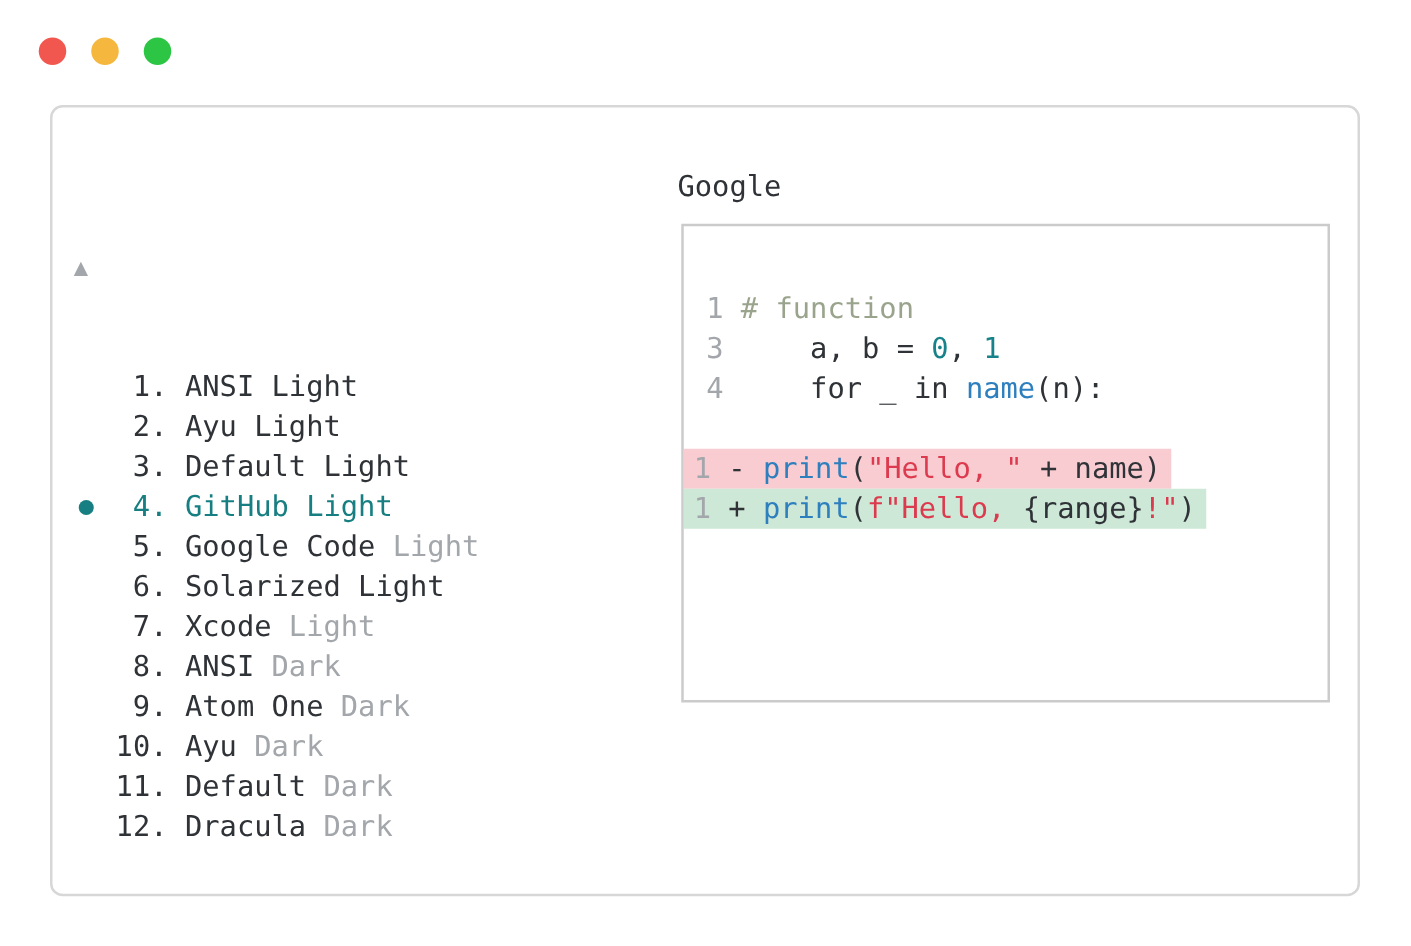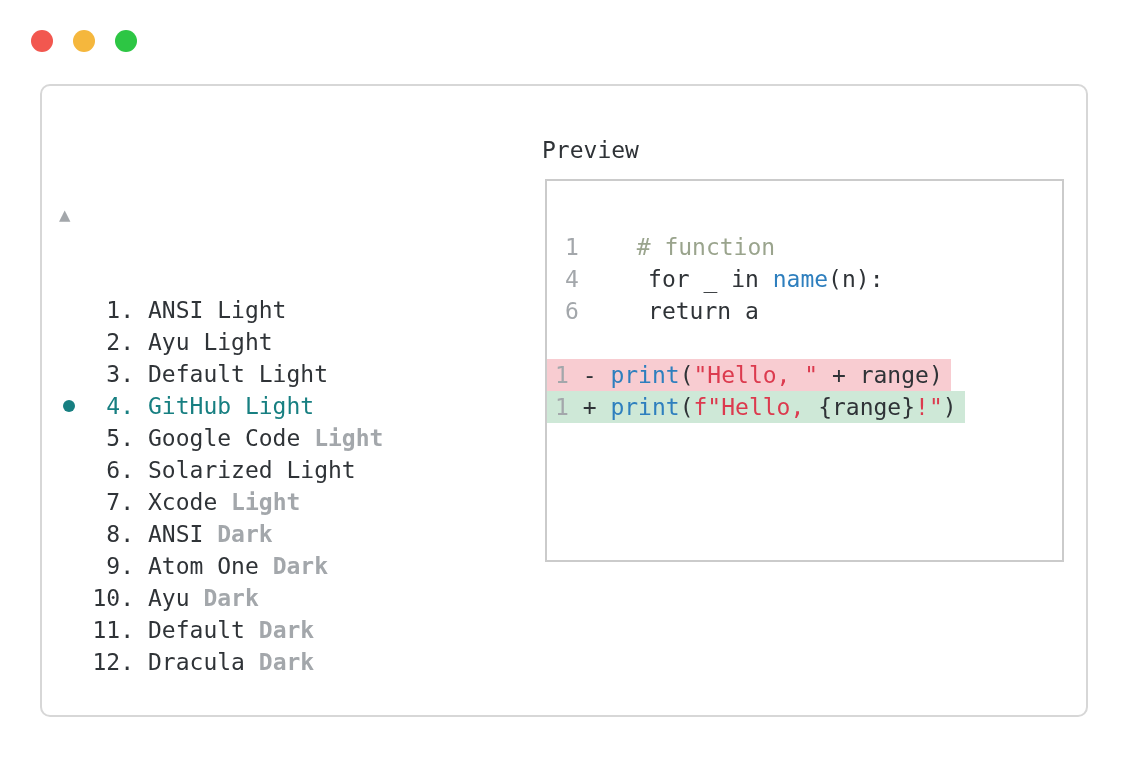--- a/index.html
+++ b/index.html
@@ -32,36 +32,36 @@
   .header .prompt{color:var(--text-dark);}
   .header .title{margin-left:1ch;}
   .arrow{font-size:19px;line-height:32px;}
   .arrow.up{color:var(--text-muted);margin-left:-4px;}
 
   .list-row{height:32px;display:flex;align-items:center;cursor:default;}
   .marker{width:29px;display:flex;align-items:center;}
   .bullet{width:12px;height:12px;border-radius:50%;background:var(--accent-teal);}
   .num{width:42px;text-align:right;display:inline-block;}
   .label{margin-left:14px;}
-  .suffix{color:var(--text-muted);font-weight:bold;}
+  .suffix{color:var(--text-muted);}
   .list-row.sel .num,.list-row.sel .label{color:var(--accent-teal);}
 
   
   .right-pane{position:absolute;left:500px;top:48px;}
   .preview-title{font-size:23px;line-height:32px;height:32px;}
   .code-box{margin-left:3px;margin-top:13px;width:519px;height:383px;
             border:2px solid var(--box-border);background:#fff;
             padding-top:50px;font-size:23px;line-height:32px;overflow:hidden;}
   .code-line{height:32px;white-space:pre;padding-left:18px;}
   .code-line .ln{display:inline-block;width:1ch;text-align:right;margin-right:1ch;color:var(--text-muted);}
   .code-line.removed,.code-line.added{width:fit-content;padding-left:8px;padding-right:8px;}
   .code-line.removed{background:var(--diff-removed-bg);}
   .code-line.added{background:var(--diff-added-bg);}
   .tk-plain{color:var(--text-dark);}
-  .tk-comment{color:var(--syntax-comment);margin-left:44px;}
+  .tk-comment{color:var(--syntax-comment);}
   .tk-function{color:var(--syntax-function);}
   .tk-string{color:var(--syntax-string);}
   .tk-builtin{color:var(--syntax-builtin);}
   .tk-number{color:var(--syntax-number);}
 </style>
 </head>
 <body>
 
 <div class="stage">
 
@@ -75,25 +75,25 @@
 
     <div class="left-pane">
       <div class="row arrow up">▲</div>
       <div id="theme-list"><div class="list-row"><span class="marker"></span><span class="num">1.</span><span class="label">ANSI Light</span></div><div class="list-row"><span class="marker"></span><span class="num">2.</span><span class="label">Ayu Light</span></div><div class="list-row"><span class="marker"></span><span class="num">3.</span><span class="label">Default Light</span></div><div class="list-row sel"><span class="marker"><span class="bullet"></span></span><span class="num">4.</span><span class="label">GitHub Light</span></div><div class="list-row"><span class="marker"></span><span class="num">5.</span><span class="label">Google Code</span><span class="suffix"> Light</span></div><div class="list-row"><span class="marker"></span><span class="num">6.</span><span class="label">Solarized Light</span></div><div class="list-row"><span class="marker"></span><span class="num">7.</span><span class="label">Xcode</span><span class="suffix"> Light</span></div><div class="list-row"><span class="marker"></span><span class="num">8.</span><span class="label">ANSI</span><span class="suffix"> Dark</span></div><div class="list-row"><span class="marker"></span><span class="num">9.</span><span class="label">Atom One</span><span class="suffix"> Dark</span></div><div class="list-row"><span class="marker"></span><span class="num">10.</span><span class="label">Ayu</span><span class="suffix"> Dark</span></div><div class="list-row"><span class="marker"></span><span class="num">11.</span><span class="label">Default</span><span class="suffix"> Dark</span></div><div class="list-row"><span class="marker"></span><span class="num">12.</span><span class="label">Dracula</span><span class="suffix"> Dark</span></div></div>
       
       
       
     </div>
 
     <div class="right-pane">
-      <div class="preview-title">Preview</div>
+      <div class="preview-title">Google</div>
       <div class="code-box" id="code-box">
           <div class="code-line"><span class="ln">1</span><span class="tk-comment"># function</span></div>
+          <div class="code-line"><span class="ln">3</span><span class="tk-plain">    a, b = </span><span class="tk-number">0</span><span class="tk-plain">, </span><span class="tk-number">1</span></div>
           <div class="code-line"><span class="ln">4</span><span class="tk-plain">    for _ in </span><span class="tk-builtin">name</span><span class="tk-plain">(n):</span></div>
-          <div class="code-line"><span class="ln">6</span><span class="tk-plain">    return a</span></div>
           <div class="code-line"></div>
-          <div class="code-line removed"><span class="ln">1</span><span class="tk-plain">- </span><span class="tk-builtin">print</span><span class="tk-plain">(</span><span class="tk-string">"Hello, "</span><span class="tk-plain"> + range)</span></div>
+          <div class="code-line removed"><span class="ln">1</span><span class="tk-plain">- </span><span class="tk-builtin">print</span><span class="tk-plain">(</span><span class="tk-string">"Hello, "</span><span class="tk-plain"> + name)</span></div>
           <div class="code-line added"><span class="ln">1</span><span class="tk-plain">+ </span><span class="tk-builtin">print</span><span class="tk-plain">(</span><span class="tk-string">f"Hello, </span><span class="tk-plain">{range}</span><span class="tk-string">!"</span><span class="tk-plain">)</span></div>
         </div>
     </div>
 
   </div>
 </div>
 
 </body></html>

